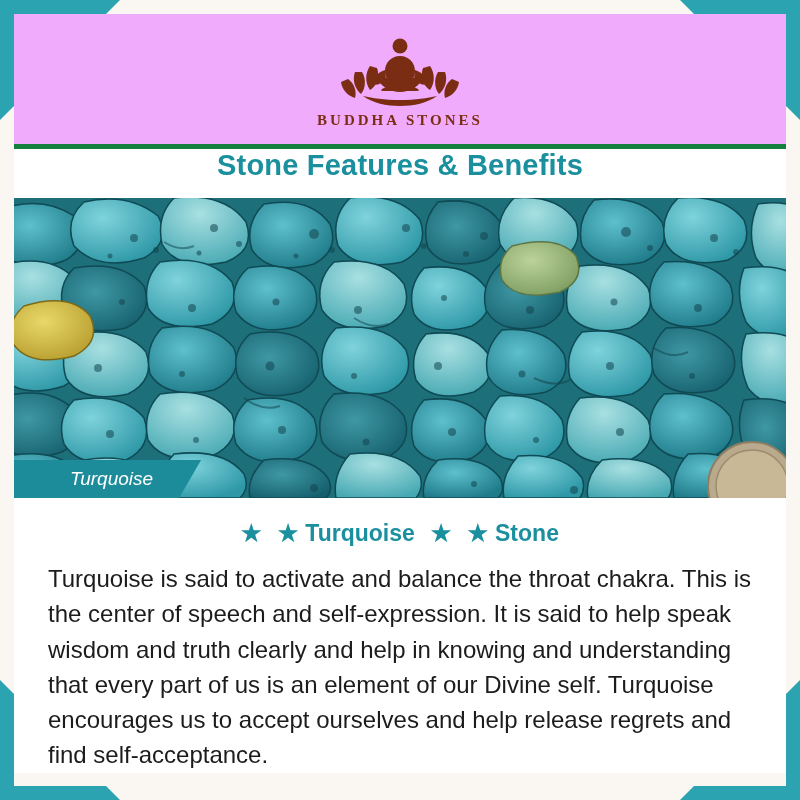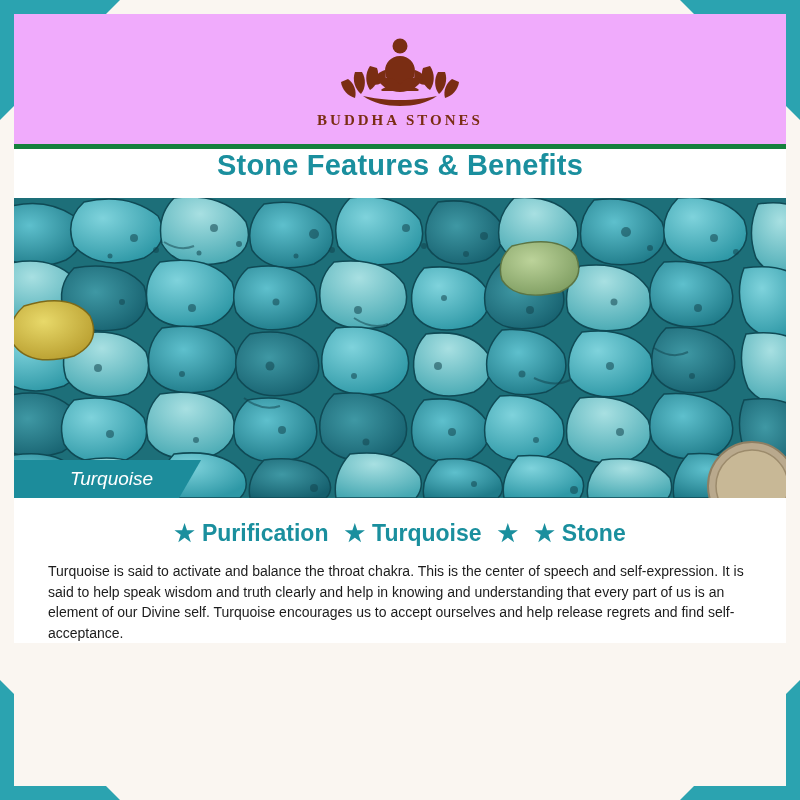--- a/index.html
+++ b/index.html
@@ -121,21 +121,21 @@
     white-space: nowrap;
   }
   .star { color: #1a8f9e; font-size: 23px; line-height: 1; }
 
   
   .desc-wrap {
     background: #ffffff;
     padding: 6px 34px 0 34px;
   }
   .desc {
-    font-size: 14px;
+    font-size: 24px;
     line-height: 1.47;
     color: #1c1c1c;
     text-align: left;
   }
 
   .white-fill {
     position: absolute;
     left: 14px; right: 14px;
     top: 484px; bottom: 42px;
     background: #ffffff;
@@ -336,21 +336,20 @@
       </svg>
 
       <div class="stone-tab">
         <span>Turquoise</span>
       </div>
     </div>
 
     <div class="benefits">
       <div class="benefit">
         <span class="star">★</span>
-        <span>Purification</span>
       </div>
       <div class="benefit">
         <span class="star">★</span>
         <span>Turquoise</span>
       </div>
       <div class="benefit">
         <span class="star">★</span>
       </div>
       <div class="benefit">
         <span class="star">★</span>

